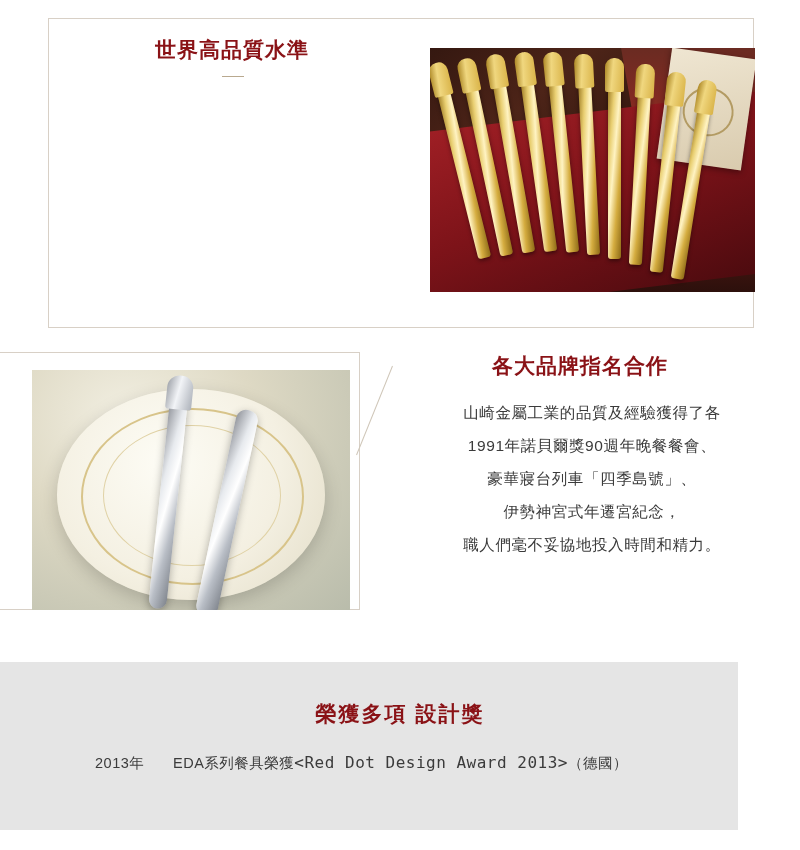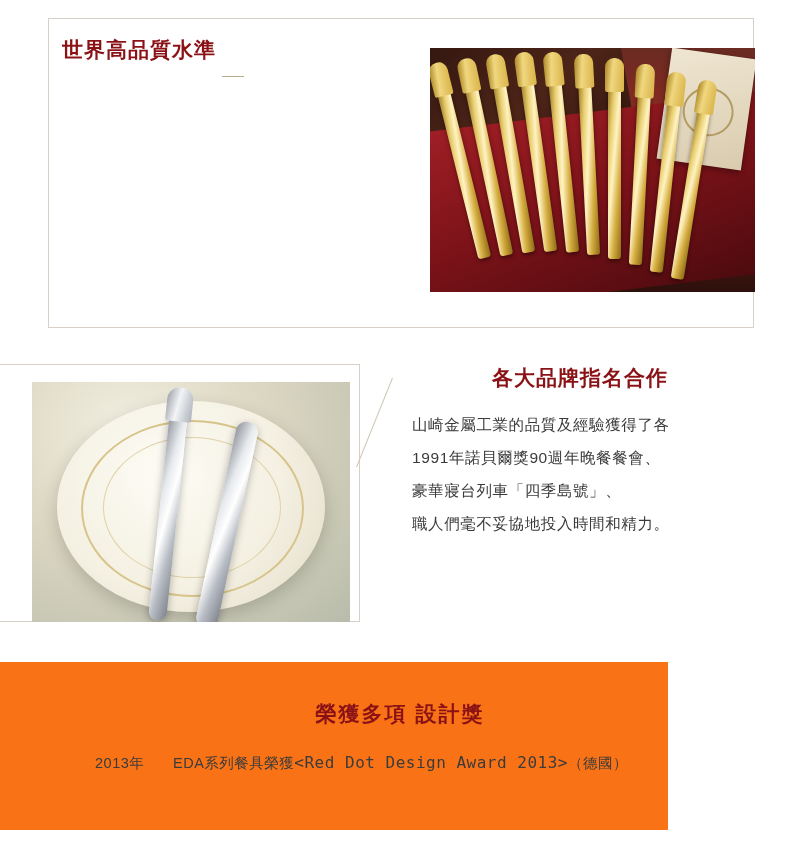--- a/index.html
+++ b/index.html
@@ -37,20 +37,21 @@
     width: 706px;
     height: 310px;
     border: 1px solid #d8d0c6;
     box-sizing: border-box;
   }
   .s1-title {
     position: absolute;
     left: 62px;
     top: 36px;
     width: 340px;
+    text-align: center;
     font-size: 21px;
     font-weight: bold;
     color: #8a1216;
     letter-spacing: 1px;
   }
   .s1-rule {
     position: absolute;
     left: 222px;
     top: 76px;
     width: 22px;
@@ -152,21 +153,21 @@
     width: 19px;
     height: 34px;
     background: linear-gradient(95deg, #a8821f 0%, #f0d77f 40%, #d9b348 100%);
     border-radius: 9px 9px 2px 2px;
   }
 
   
   .section2 {
     position: absolute;
     left: 0;
-    top: 340px;
+    top: 328px;
     width: 800px;
     height: 300px;
   }
   .s2-frame {
     position: absolute;
     left: 0px;
     top: 24px;
     width: 360px;
     height: 258px;
     border: 1px solid #d8d0c6;
@@ -280,30 +281,30 @@
   }
   .s2-body {
     position: absolute;
     left: 412px;
     top: 68px;
     width: 360px;
     font-size: 15.5px;
     line-height: 33px;
     letter-spacing: 0.6px;
   }
-  .s2-body p { margin: 0; }
+  .s2-body p { margin: 0; text-align: center; }
 
   
   .section3 {
     position: absolute;
     left: 0;
     top: 662px;
-    width: 668px;
+    width: 738px;
     height: 168px;
-    background: #f97316;
+    background: #e5e5e5;
   }
   .s3-title {
     position: absolute;
     left: 0;
     top: 38px;
     width: 800px;
     text-align: center;
     font-size: 21px;
     font-weight: bold;
     color: #8a1216;
@@ -383,20 +384,21 @@
     <div class="s2-diag">
         <i></i>
       </div>
 
     <div class="s2-title">各大品牌指名合作</div>
 
     <div class="s2-body">
       <p>山崎金屬工業的品質及經驗獲得了各</p>
       <p>1991年諾貝爾獎90週年晚餐餐會、</p>
       <p>豪華寢台列車「四季島號」、</p>
+      <p>伊勢神宮式年遷宮紀念，</p>
       <p>職人們毫不妥協地投入時間和精力。</p>
     </div>
   </div>
 
   <div class="section3">
     <div class="s3-title">榮獲多項 設計獎</div>
 
     <div class="s3-list">
       <div class="s3-row">
         <span class="s3-year">2013年</span><span class="s3-awardtext">EDA系列餐具榮獲 </span><span class="mono">&lt;Red Dot Design Award 2013&gt;</span><span>（德國）</span>

